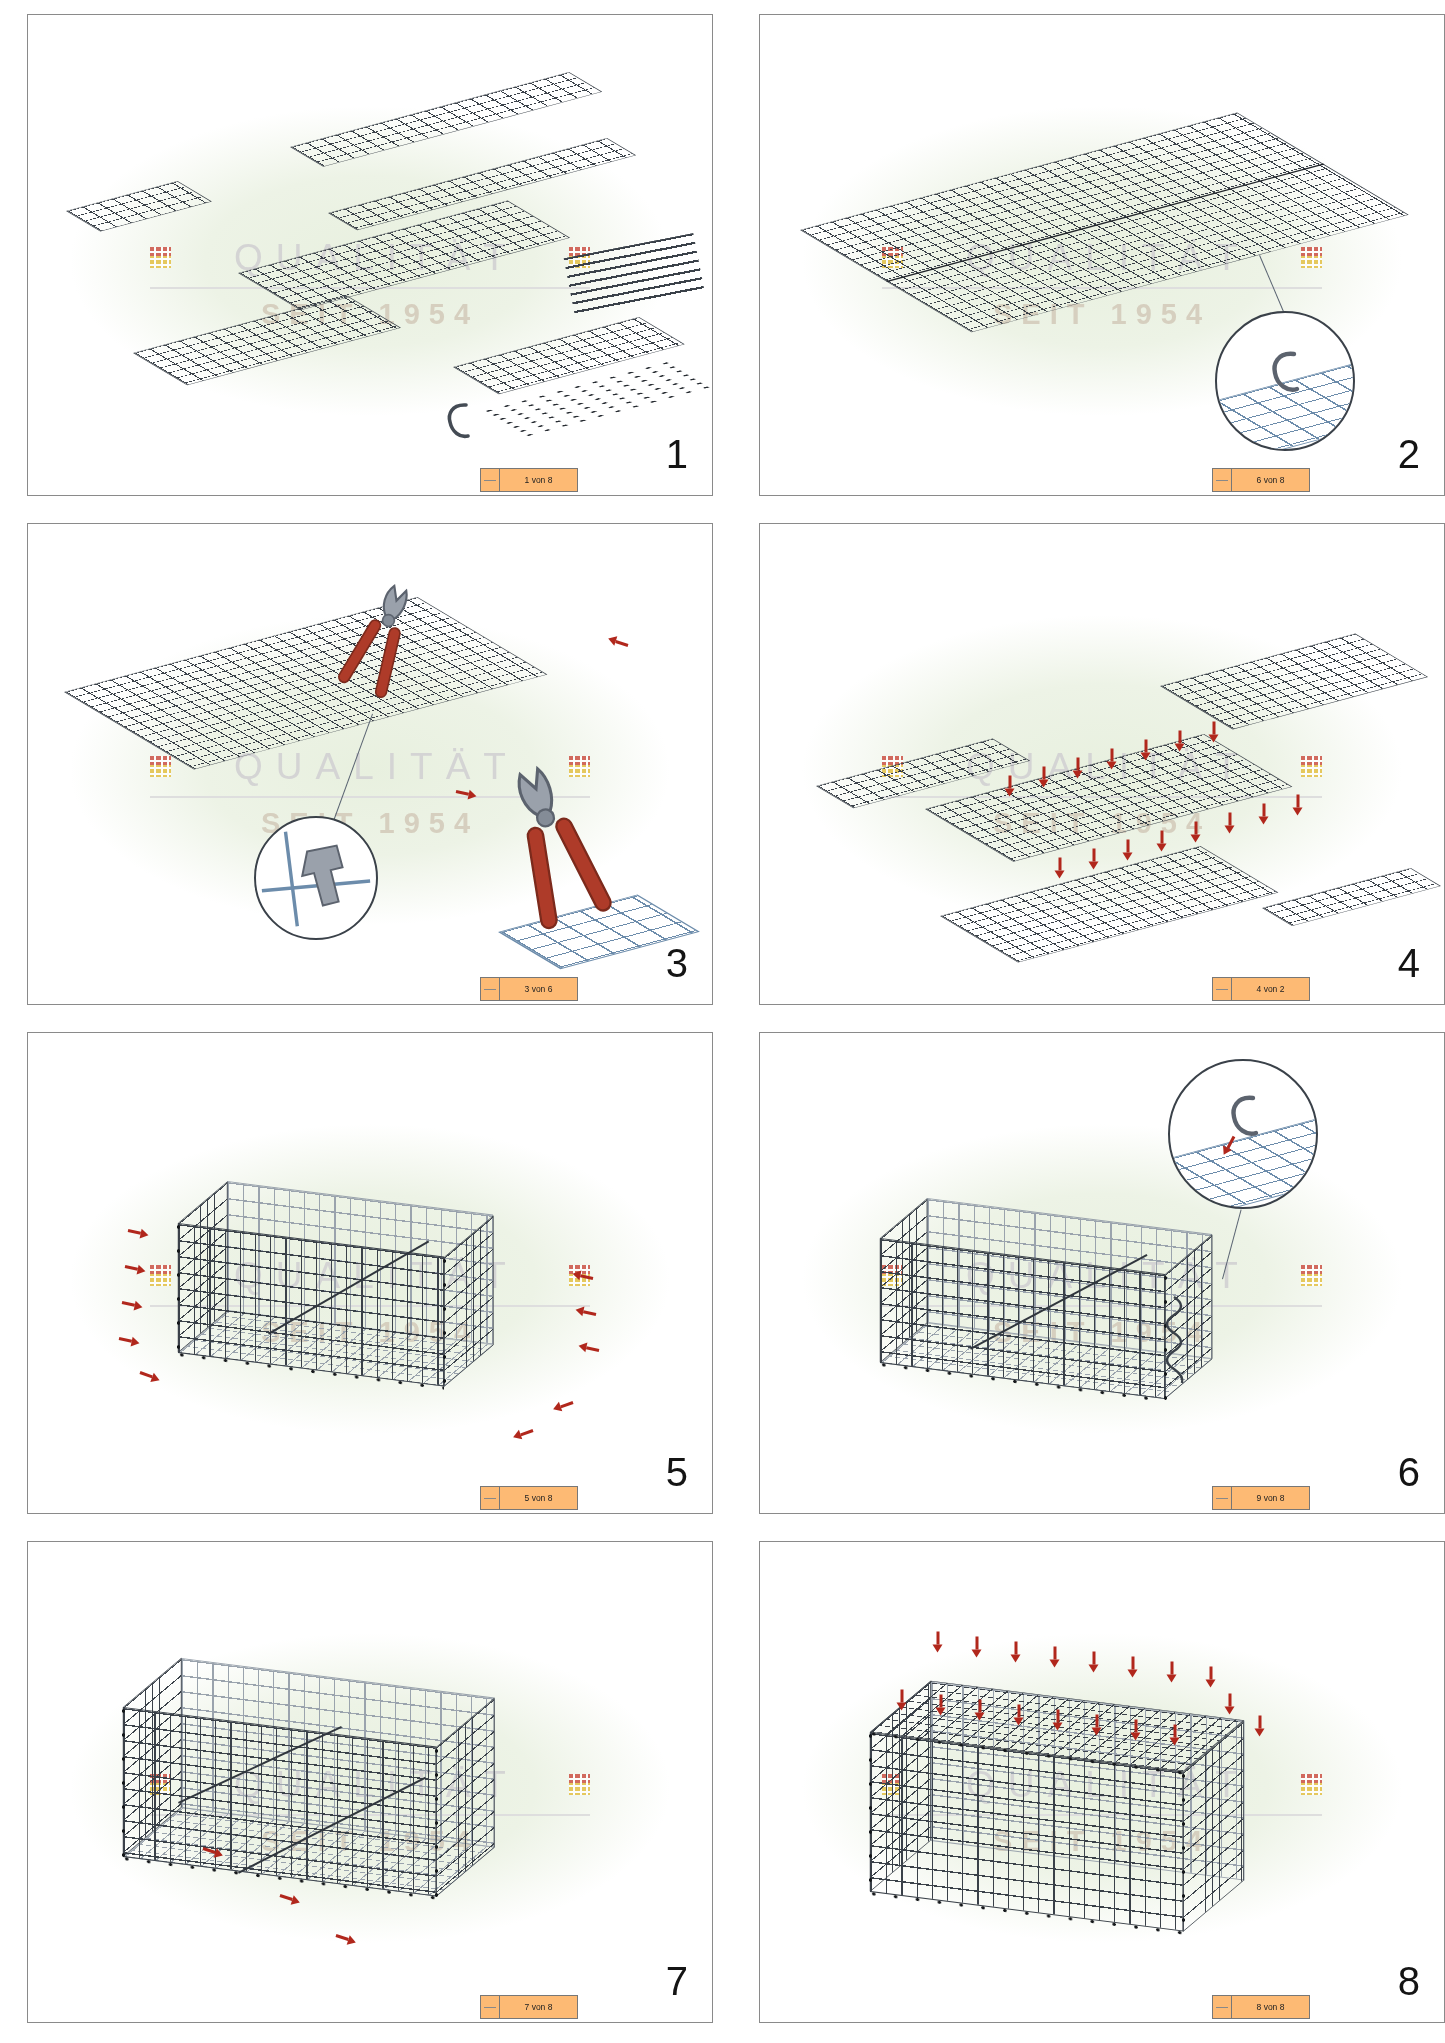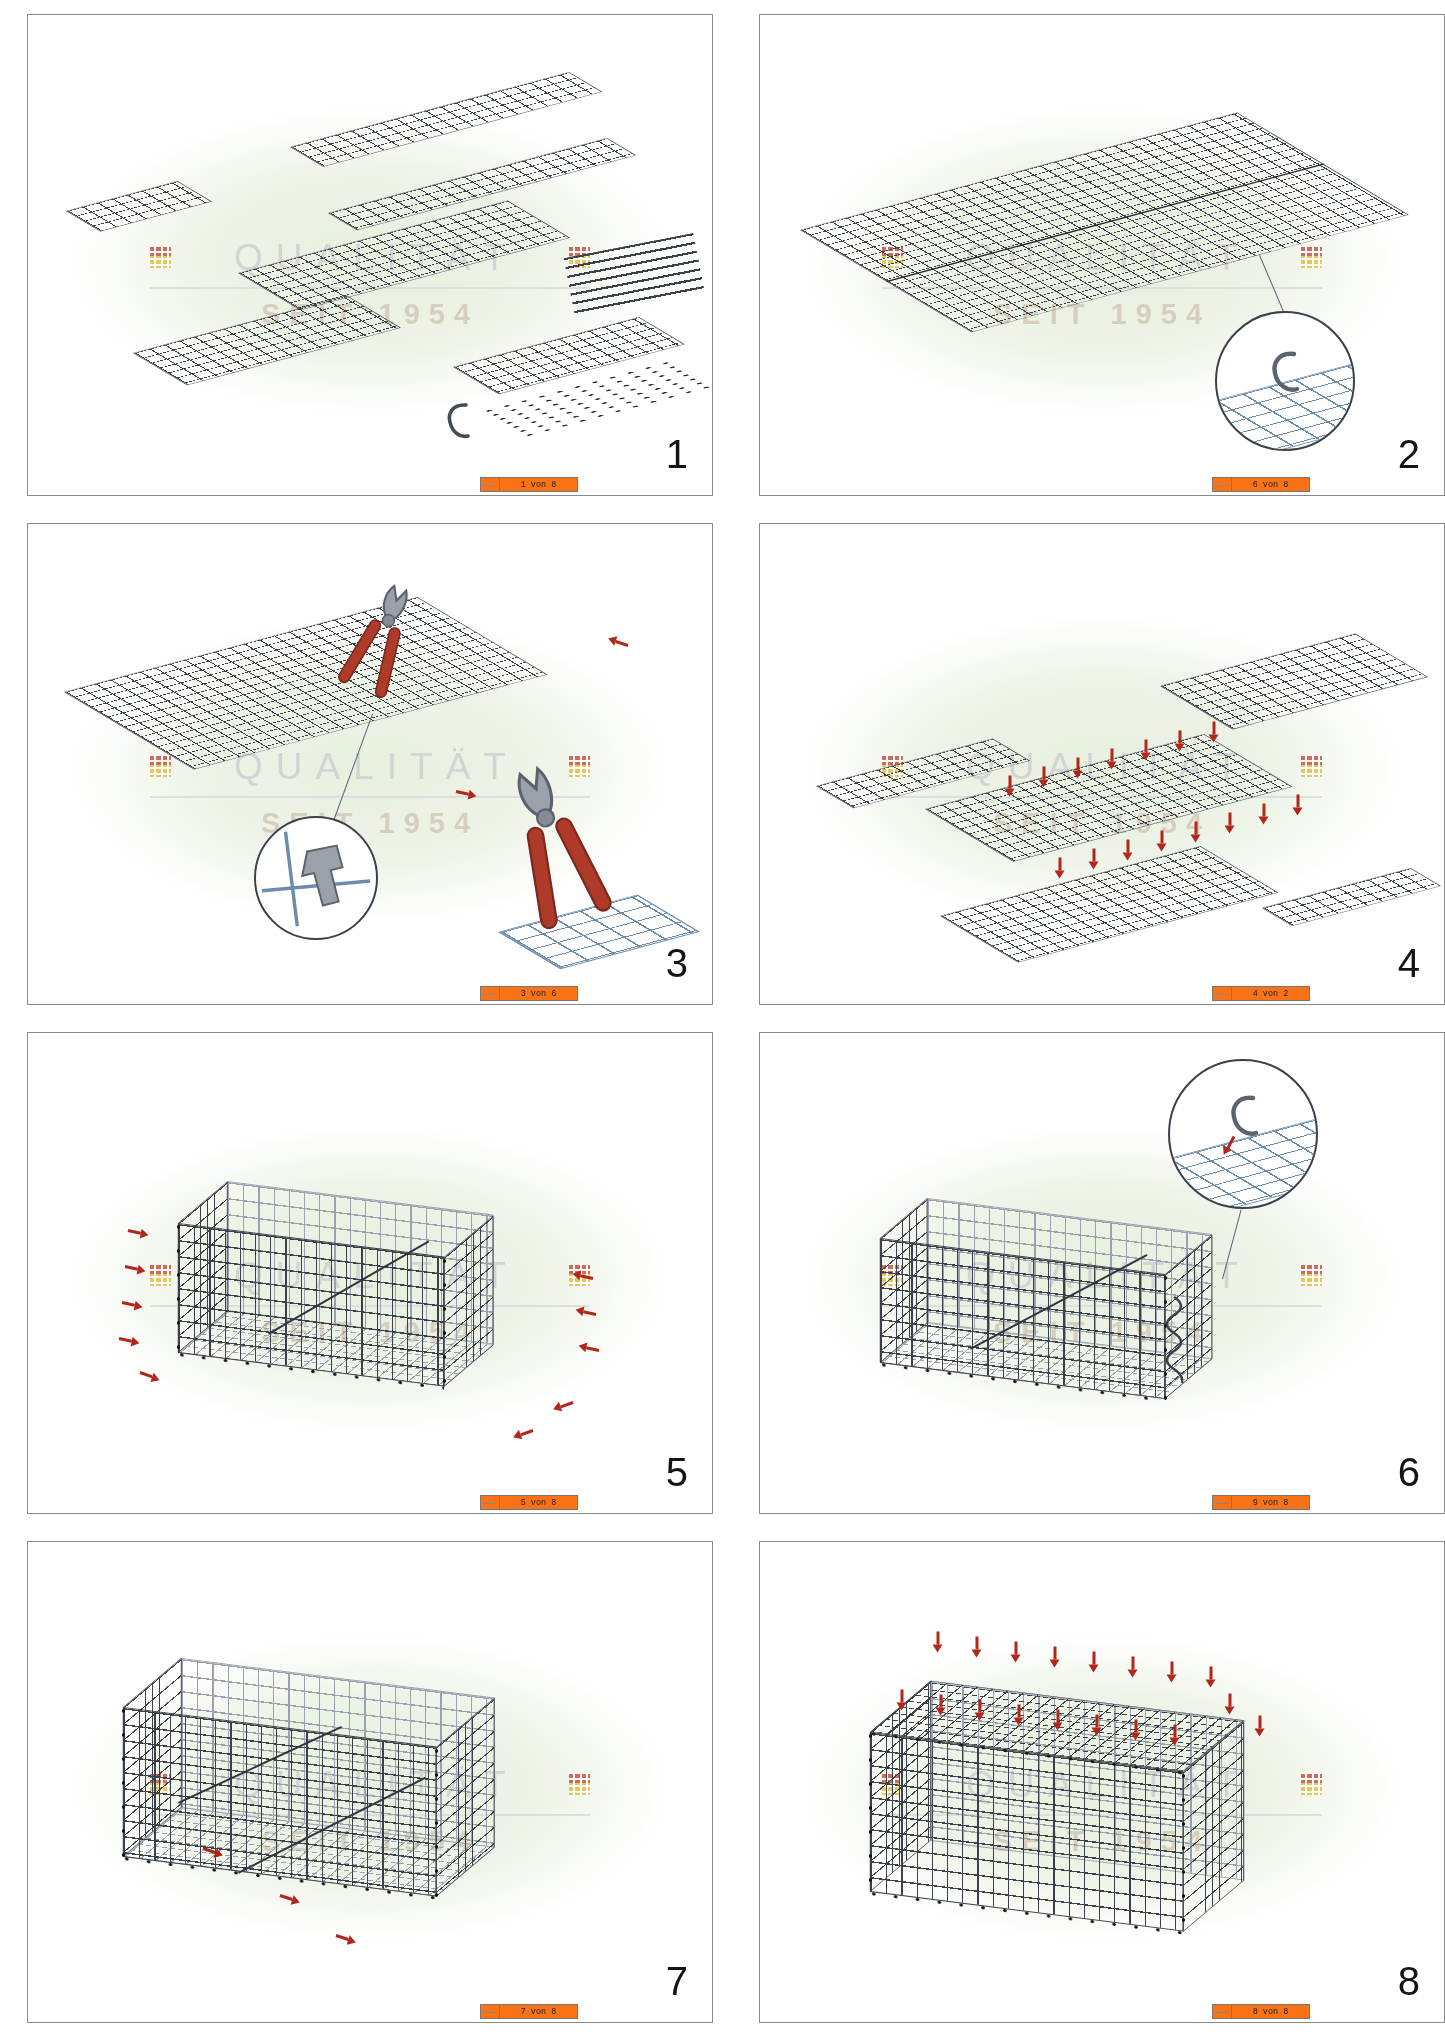--- a/index.html
+++ b/index.html
@@ -40,21 +40,21 @@
   .lead{position:absolute;height:0;border-top:1.3px solid #5a6472;transform-origin:0 0;}
   .brace{position:absolute;height:0;border-top:2px solid #30363d;transform-origin:0 0;}
   .dotrow{position:absolute;left:0;top:0;transform-origin:0 0;height:7px;
      background-image:radial-gradient(circle 2.4px at 4px 3.5px,#14171a 70%,transparent 78%);background-size:23px 7px;}
   .dotcol{position:absolute;width:7px;
      background-image:radial-gradient(circle 2.4px at 3.5px 4px,#14171a 70%,transparent 78%);background-size:7px 24px;}
   .svgabs{position:absolute;}
 
   
   .stepnum{position:absolute;right:24px;bottom:18px;font-size:40px;color:#141414;z-index:6;}
-  .tblock{position:absolute;left:452px;bottom:3px;width:98px;height:15px;border:1px solid #777;background:#f97316;display:flex;z-index:6;box-sizing:border-box;font-family:Liberation Mono, monospace;}
+  .tblock{position:absolute;left:452px;bottom:3px;width:98px;height:24px;border:1px solid #777;background:#fdba74;display:flex;z-index:6;box-sizing:border-box;}
   .tblock .c1{position:relative;width:18px;border-right:1px solid #777;}
   .tblock .c1::after{content:"";position:absolute;left:3px;right:3px;top:50%;height:1px;background:#888;}
   .tblock .c2{flex:1;display:flex;align-items:center;justify-content:center;font-size:8.5px;color:#222;}
 </style>
 </head>
 <body>
 
 <div class="sheet">
 
   <section class="panel">

